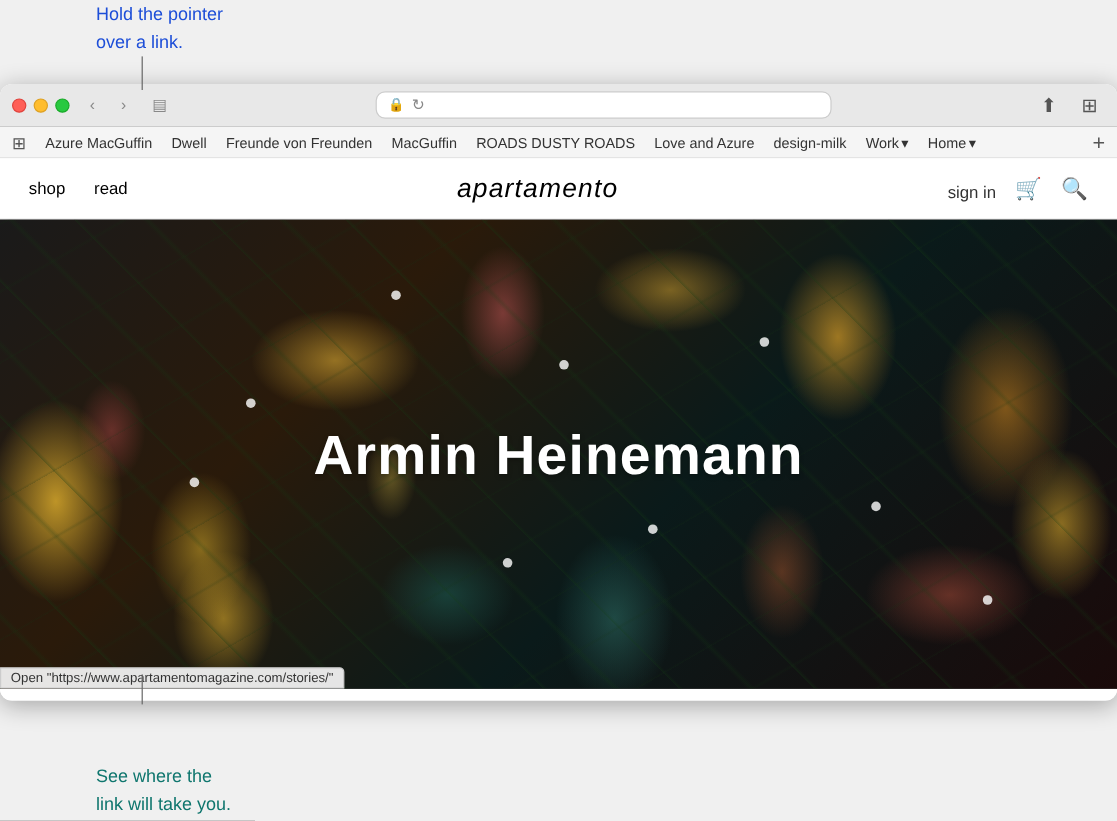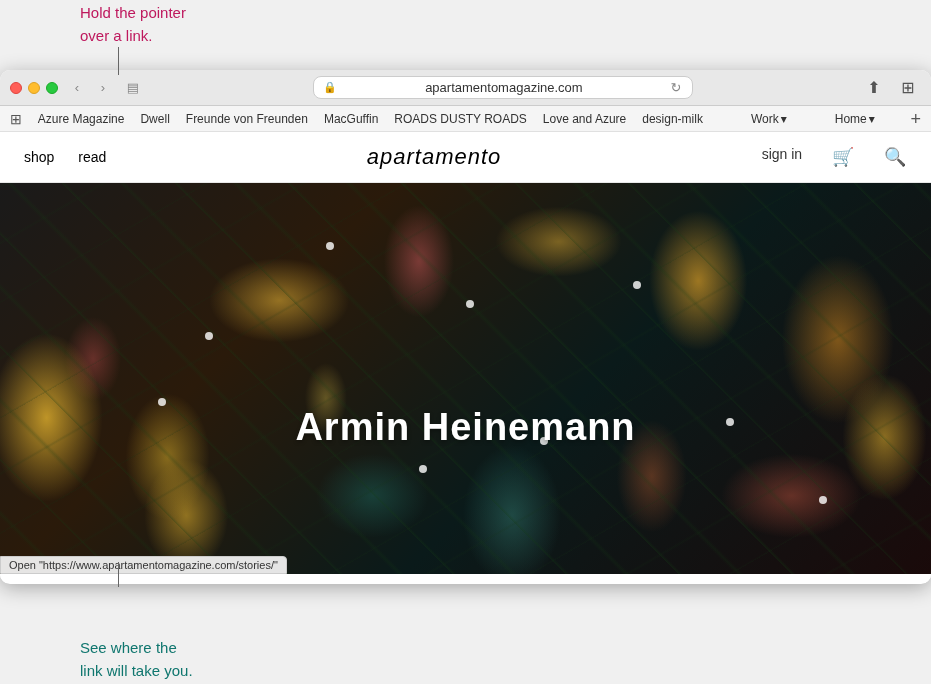--- a/index.html
+++ b/index.html
@@ -105,21 +105,21 @@
       color: #555; font-size: 14px; cursor: pointer;
     }
     .bookmark-item {
       font-size: 12px;
       color: #333;
       white-space: nowrap;
       cursor: pointer;
       text-decoration: none;
     }
     .bookmark-with-arrow {
-      display: flex; align-items: center; gap: 2px; margin-left: 32px;
+      display: flex; align-items: center; gap: 2px;
     }
     .bookmark-spacer { flex: 1; }
     .bookmark-add {
       color: #555; font-size: 18px; cursor: pointer;
       line-height: 1;
     }
 
     
     .website {
       background: #fff;
@@ -146,22 +146,22 @@
       flex: 1;
       text-align: center;
       font-size: 22px;
       font-weight: 400;
       letter-spacing: 1px;
       font-style: italic;
       color: #000000;
     }
     .site-nav-right {
       display: flex;
-      align-items: flex-start;
-      gap: 30px;
+      align-items: flex-end;
+      gap: 16px;
     }
     .site-nav-right .nav-link {
       font-size: 14px; color: #333; cursor: pointer; text-decoration: none;
     }
     .cart-icon, .search-icon-site {
       font-size: 18px; color: #333; cursor: pointer;
     }
 
     
     .hero {
@@ -217,27 +217,26 @@
           transparent 54px,
           transparent 100px
         );
     }
 
     .hero-text {
       position: absolute;
       top: 50%;
       left: 50%;
       transform: translate(-50%, -50%);
-      font-size: 38px;
+      font-size: 46px;
       font-weight: 700;
       color: #fff;
       white-space: nowrap;
       text-shadow: 0 2px 4px rgba(0,0,0,0.3);
       letter-spacing: 1px;
-      margin-top: 48px;
     }
 
     
     .status-bar {
       position: absolute;
       bottom: 0;
       left: 0;
       background: rgba(240,240,240,0.95);
       border: 1px solid #ccc;
       padding: 2px 8px;
@@ -266,21 +265,21 @@
       height: 25px;
       background: #666;
       z-index: 200;
     }
 
     .top-callout-text {
       position: absolute;
       top: 2px;
       left: 80px;
       font-size: 15px;
-      color: #be185d;
+      color: #1d4ed8;
       line-height: 1.5;
       z-index: 200;
     }
 
     .bottom-callout-text {
       position: absolute;
       bottom: 2px;
       left: 80px;
       font-size: 15px;
       color: #0f766e;
@@ -328,38 +327,37 @@
         <span>›</span>
       </button>
     </div>
     <button class="sidebar-btn">
       <span>▤</span>
     </button>
 
     <div class="address-bar-container">
       <div class="address-bar">
         <span class="lock-icon">🔒</span>
-        <span class="address-text">apartamentomagazine.com</span>
         <button class="refresh-btn">↻</button>
       </div>
     </div>
 
     <div class="toolbar-actions">
       <button class="toolbar-btn">
         <span>⬆</span>
       </button>
       <button class="toolbar-btn">
         <span>⊞</span>
       </button>
     </div>
   </div>
 
   <div class="bookmarks-bar">
     <span class="grid-icon">⊞</span>
-    <a class="bookmark-item">Azure Magazine</a>
+    <a class="bookmark-item">Azure MacGuffin</a>
     <a class="bookmark-item">Dwell</a>
     <a class="bookmark-item">Freunde von Freunden</a>
     <a class="bookmark-item">MacGuffin</a>
     <a class="bookmark-item">ROADS DUSTY ROADS</a>
     <a class="bookmark-item">Love and Azure</a>
     <a class="bookmark-item">design-milk</a>
     <a class="bookmark-item bookmark-with-arrow">
       <span>Work</span>
       <span>▾</span>
     </a>

